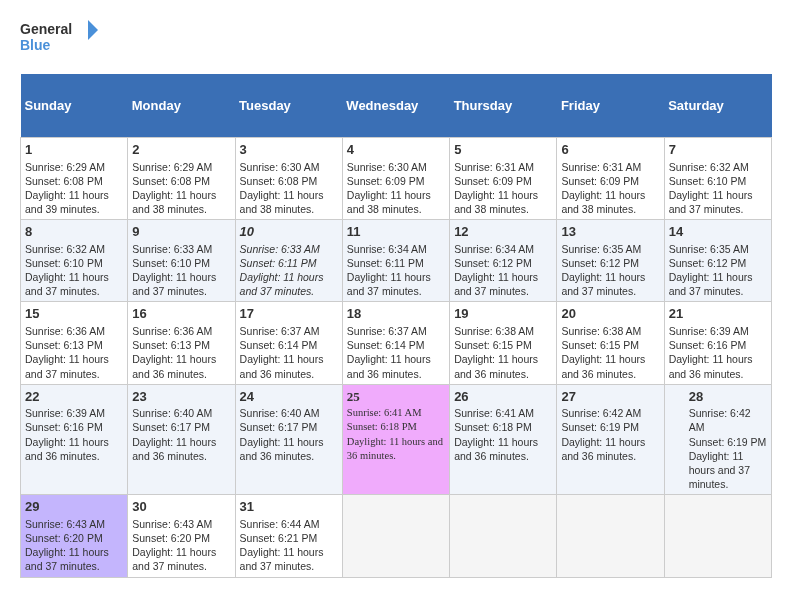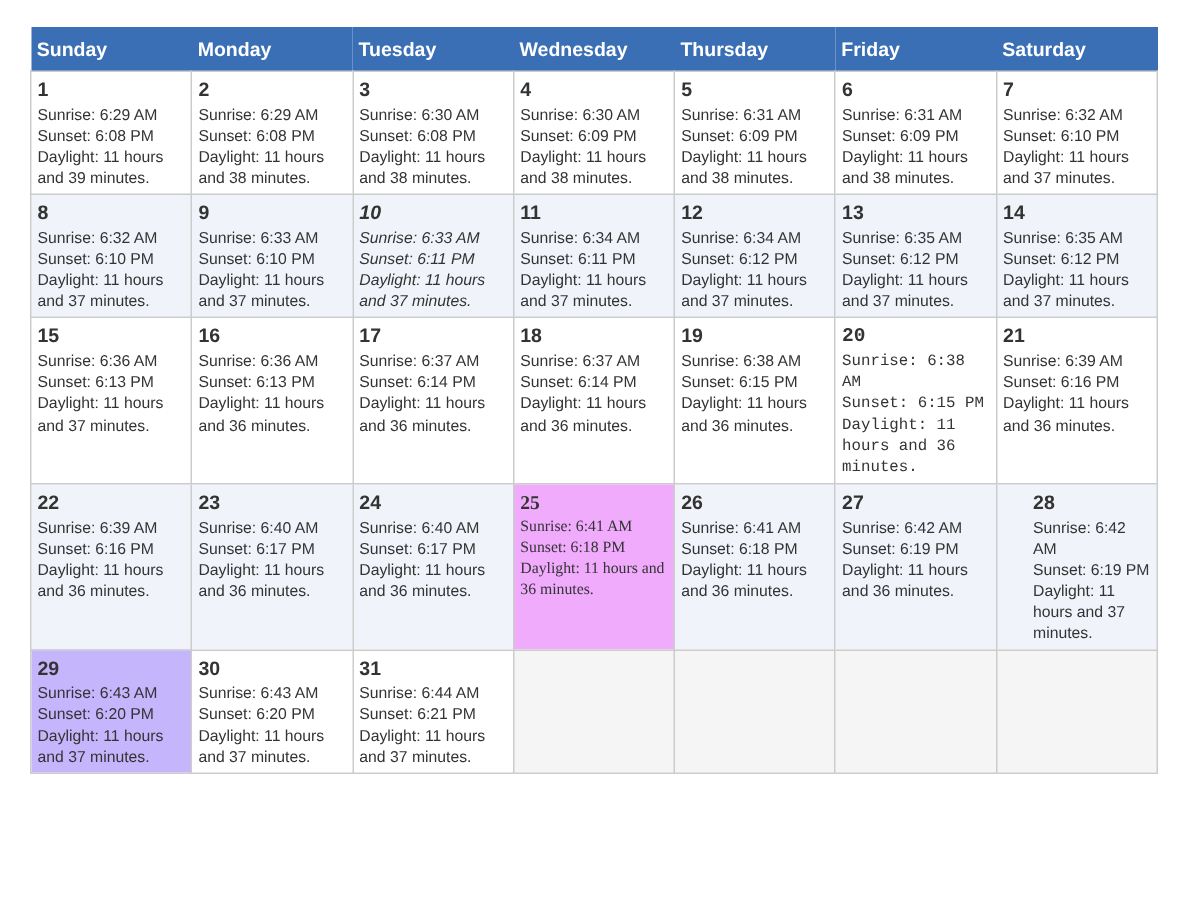--- a/index.html
+++ b/index.html
@@ -37,21 +37,21 @@
       color: #555;
     }
     table {
       width: 100%;
       border-collapse: collapse;
       font-size: 10.5px;
     }
     thead tr th {
       background: #3a6fb5;
       color: #fff;
-      padding: 7px 4px;
+      padding: 24px 4px;
       text-align: left;
       font-size: 13px;
       font-weight: bold;
     }
     tbody tr td {
       border: 1px solid #ccc;
       vertical-align: top;
       padding: 3px 4px;
       min-height: 68px;
       height: 68px;
@@ -72,20 +72,33 @@
       background: #fff;
     }
     tbody tr:nth-child(even) td:not(.empty) {
       background: #f0f4fa;
     }
   </style>
 </head>
 <body>
 
 <div class="container">
+  <div class="header">
+    <div class="logo">
+<svg width="80" height="44" viewBox="0 0 80 44">
+  <text x="0" y="16" font-size="14" font-weight="bold" fill="#333" font-family="Arial">General</text>
+  <text x="0" y="32" font-size="14" font-weight="bold" fill="#4a90d9" font-family="Arial">Blue</text>
+  <polygon points="68,2 78,12 68,22" fill="#4a90d9"></polygon>
+</svg>
+      </div>
+    <div class="title-block">
+      <div class="month-title"></div>
+      <div class="subtitle"></div>
+    </div>
+  </div>
 
   <table>
     <thead>
       <tr>
       <th>Sunday</th>
           <th>Monday</th>
           <th>Tuesday</th>
           <th>Wednesday</th>
           <th>Thursday</th>
           <th>Friday</th>
@@ -167,21 +180,21 @@
 <span>Sunset: 6:14 PM</span><br>
 <span>Daylight: 11 hours and 36 minutes.</span></td>
           <td style="background: rgb(255, 255, 255); margin-top: 23px;"><span class="day-num">18</span>
 <span>Sunrise: 6:37 AM</span><br>
 <span>Sunset: 6:14 PM</span><br>
 <span>Daylight: 11 hours and 36 minutes.</span></td>
           <td style="background: rgb(255, 255, 255);"><span class="day-num">19</span>
 <span>Sunrise: 6:38 AM</span><br>
 <span>Sunset: 6:15 PM</span><br>
 <span>Daylight: 11 hours and 36 minutes.</span></td>
-          <td style="background: rgb(255, 255, 255); font-family: Liberation Mono, monospace;"><span class="day-num">20</span>
+          <td style="background: rgb(255, 255, 255);"><span class="day-num">20</span>
 <span>Sunrise: 6:38 AM</span><br>
 <span>Sunset: 6:15 PM</span><br>
 <span>Daylight: 11 hours and 36 minutes.</span></td>
           <td style="background: rgb(255, 255, 255);"><span class="day-num">21</span>
 <span>Sunrise: 6:39 AM</span><br>
 <span>Sunset: 6:16 PM</span><br>
 <span>Daylight: 11 hours and 36 minutes.</span></td>
         </tr>
         <tr>
           <td style="background: rgb(240, 244, 250); margin-left: 28px;"><span class="day-num">22</span>

